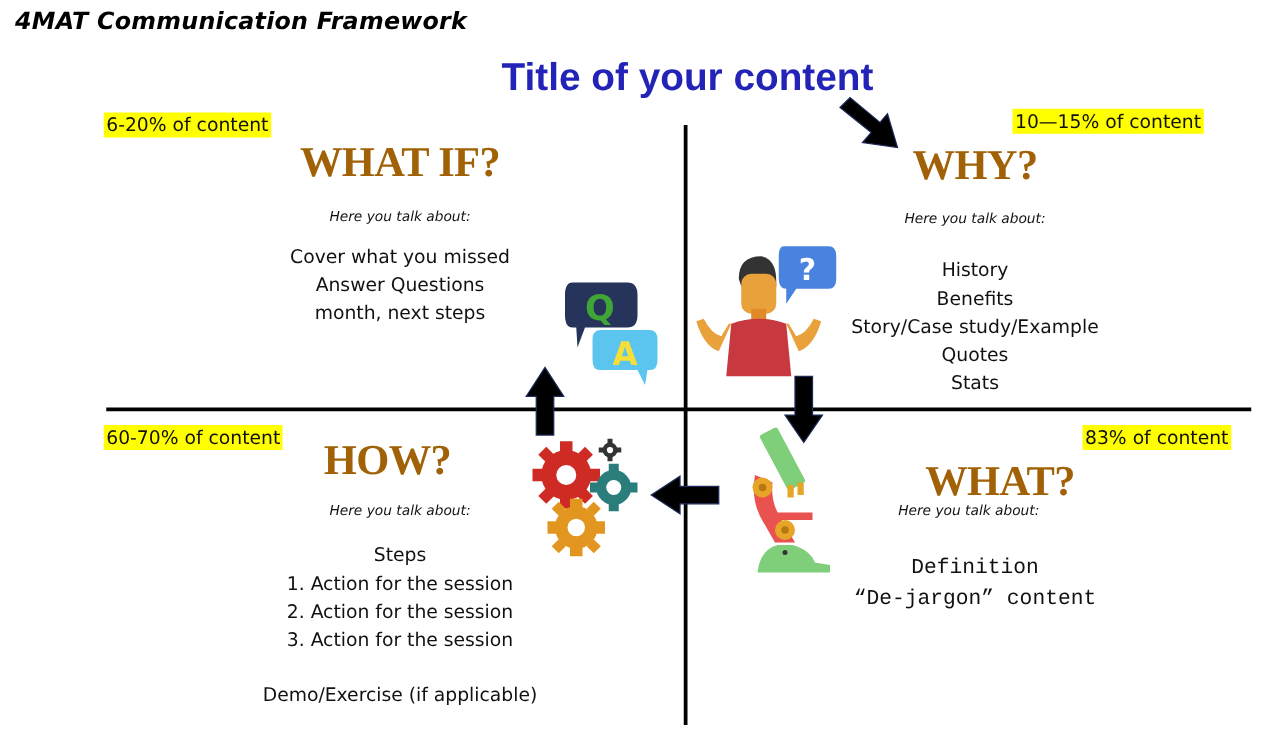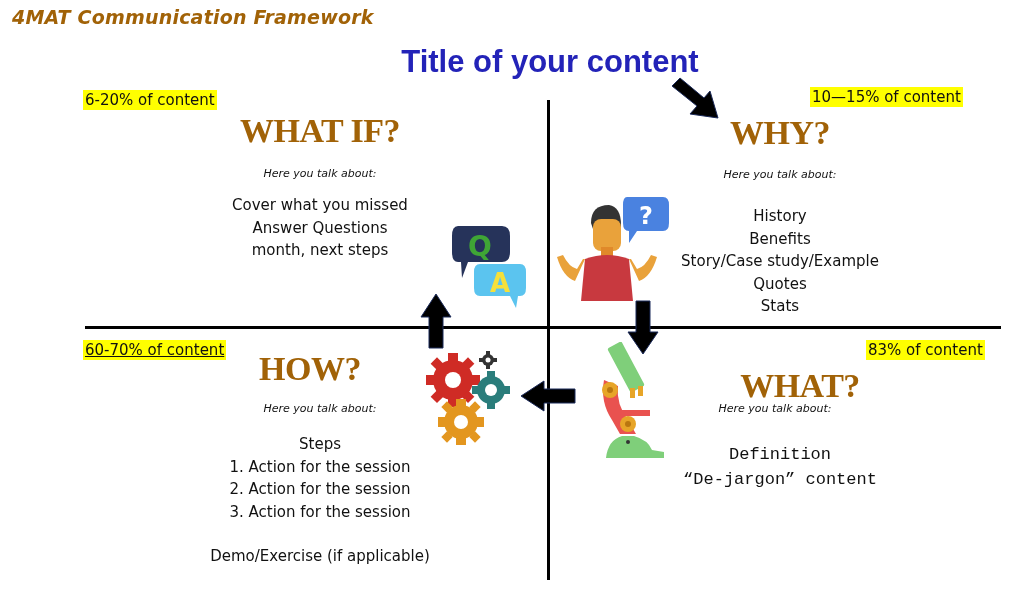--- a/index.html
+++ b/index.html
@@ -1,20 +1,20 @@
 <!DOCTYPE html>
 <html><head>
   <meta charset="utf-8">
   <style>
     html, body { margin: 0; padding: 0; background: #ffffff; }
     body { width: 1024px; height: 605px; position: relative; overflow: hidden;
            font-family: "DejaVu Sans", "Liberation Sans", sans-serif; color: #111; }
     .abs { position: absolute; }
     .framework-title { left: 12px; top: 6px; font-family: "DejaVu Sans", sans-serif;
-           font-size: 19px; font-weight: bold; font-style: italic; letter-spacing: 0.2px; color: #a16207; }
+           font-size: 19px; font-weight: bold; font-style: italic; letter-spacing: 0.2px; color: #000000; }
     .content-title { left: 380px; top: 44px; width: 340px; text-align: center;
            font-family: "Liberation Sans", sans-serif; font-weight: bold; font-size: 31px; color: #2323b8; }
     .axis-v { left: 547px; top: 100px; width: 3px; height: 480px; background: #000; }
     .axis-h { left: 85px; top: 326px; width: 916px; height: 3px; background: #000; }
     .pct { background: #ffff00; font-size: 15px; padding: 1px 2px; line-height: 18px; color: #111;
            font-family: "DejaVu Sans", sans-serif; white-space: nowrap; }
     .heading { font-family: Liberation Serif, serif; font-weight: bold; font-size: 34px;
            color: #a16207; text-align: center; letter-spacing: -0.5px; }
     .sub { font-style: italic; font-size: 11px; text-align: center; white-space: nowrap; }
     .items { font-size: 15px; text-align: center; line-height: 22.5px; white-space: nowrap; }
@@ -43,21 +43,21 @@
 <div class="abs heading" style="left:690px; top:114px; width:180px;">WHY?</div>
 <div class="abs sub" style="left:665px; top:168px; width:230px;">Here you talk about:</div>
 <div class="abs items" style="left:640px; top:205px; width:280px;">
   <div>History</div>
   <div>Benefits</div>
   <div>Story/Case study/Example</div>
   <div>Quotes</div>
   <div>Stats</div>
 </div>
 
-<div class="abs pct" style="left:83px; top:340px;text-decoration:underline;">60-70% of content</div>
+<div class="abs pct" style="left:83px; top:340px;">60-70% of content</div>
 <div class="abs heading" style="left:230px; top:350px; width:160px;">HOW?</div>
 <div class="abs sub" style="left:200px; top:402px; width:240px;">Here you talk about:</div>
 <div class="abs items" style="left:180px; top:433px; width:280px;">
   <div>Steps</div>
   <div>1. Action for the session</div>
   <div>2. Action for the session</div>
   <div>3. Action for the session</div>
   <div style="height:22px;"></div>
   <div>Demo/Exercise (if applicable)</div>
 </div>

